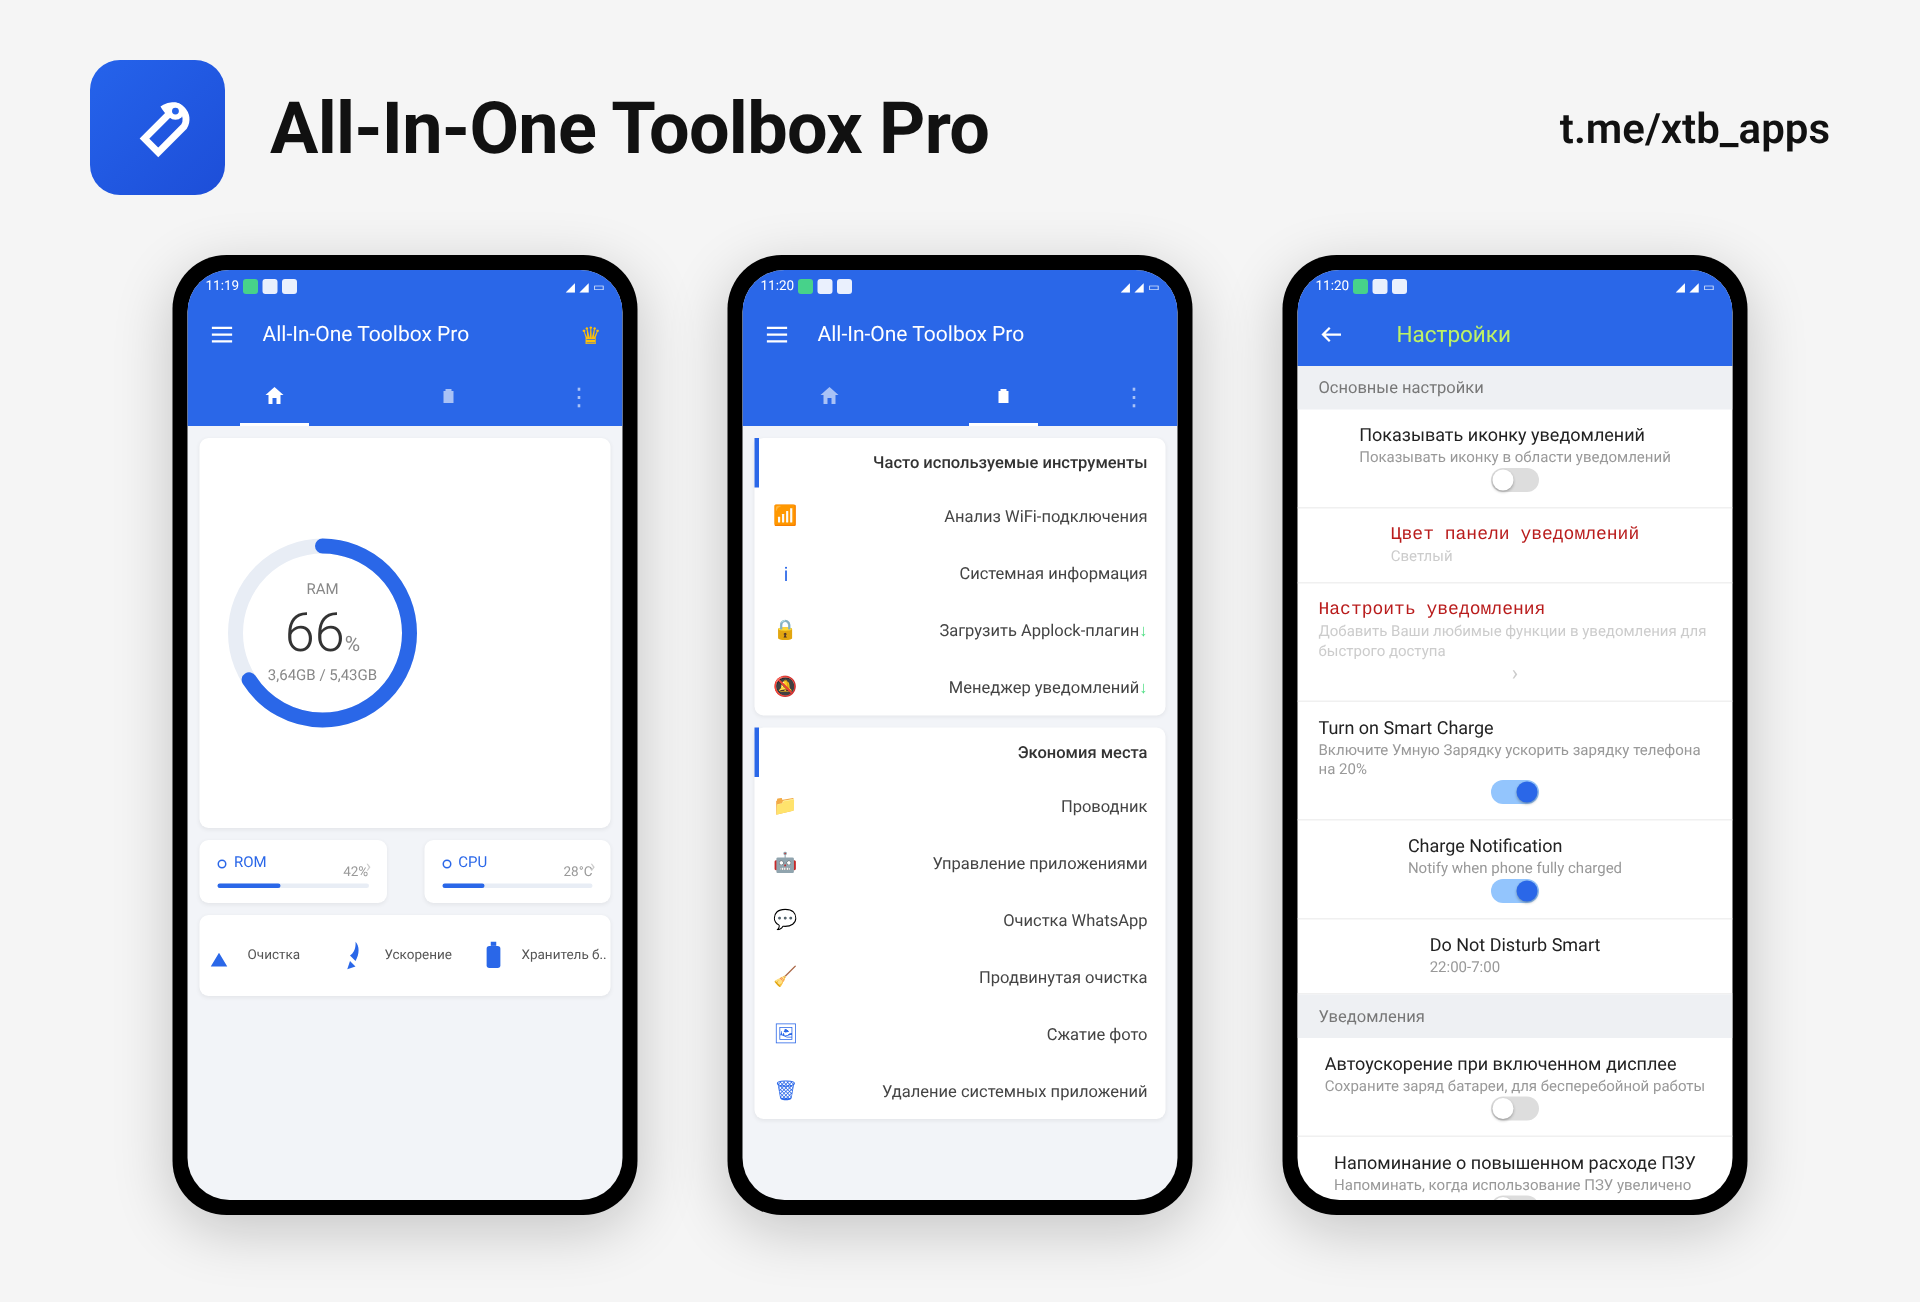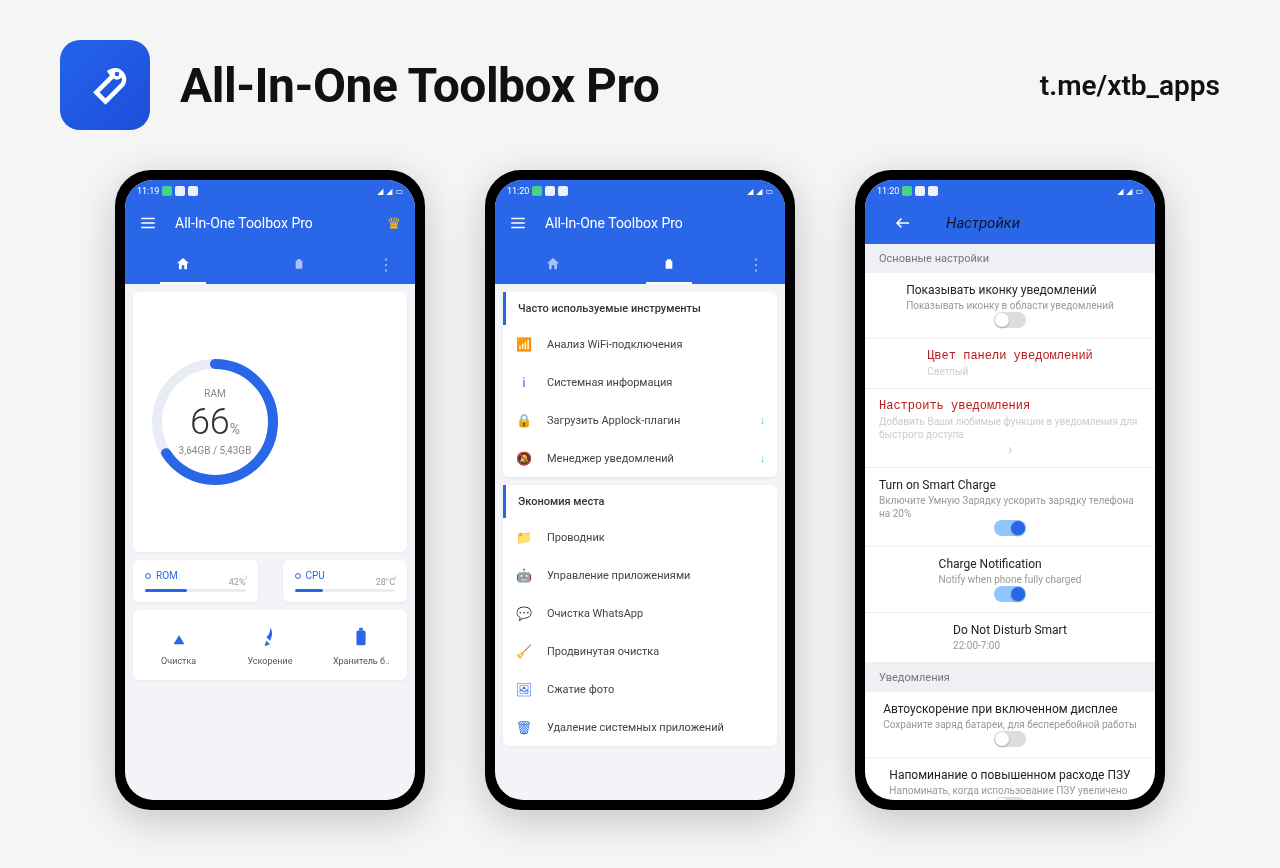--- a/index.html
+++ b/index.html
@@ -46,35 +46,35 @@
 .stats-row { display: flex; gap: 25px; margin: 0 8px; }
 .stat { flex: 1; background: #fff; border-radius: 6px; padding: 10px 12px; box-shadow: 0 1px 3px rgba(0,0,0,0.06); position: relative; }
 .stat-head { display: flex; align-items: center; font-size: 10px; color: #2a67e8; margin-bottom: 8px; }
 .stat-dot { width: 6px; height: 6px; border: 1.5px solid #2a67e8; border-radius: 50%; margin-right: 5px; }
 .stat-chev { position: absolute; top: 10px; right: 10px; color: #ccc; font-size: 12px; }
 .stat-bar { height: 3px; background: #e8edf5; border-radius: 2px; margin-top: 4px; position: relative; }
 .stat-fill { height: 100%; background: #2a67e8; border-radius: 2px; }
 .stat-val { position: absolute; right: 0; top: -12px; font-size: 9px; color: #999; }
 
 .actions { display: flex; background: #fff; margin: 8px; border-radius: 6px; padding: 14px 0; box-shadow: 0 1px 3px rgba(0,0,0,0.06); }
-.action { flex: 1; display: flex; flex-direction: column; align-items: center; gap: 6px; cursor: pointer; }
+.action { flex: 1; display: flex; flex-direction: row; align-items: center; gap: 6px; cursor: pointer; }
 .action-icon { width: 26px; height: 26px; color: #2a67e8; display: flex; align-items: center; justify-content: center; }
 .action-label { font-size: 9px; color: #555; }
 
 
-.section-card { background: #fff; margin: 8px 8px 6px; border-radius: 6px; box-shadow: 0 1px 3px rgba(0,0,0,0.06); }
+.section-card { background: #fff; margin: 8px 8px 6px; border-radius: 6px; box-shadow: 0 1px 3px rgba(0,0,0,0.06); text-align: right; }
 .section-header { padding: 10px 12px; font-size: 11px; color: #333; font-weight: 500; border-left: 3px solid #2a67e8; }
 .tool-row { display: flex; align-items: center; padding: 10px 12px; cursor: pointer; }
 .tool-icon { width: 18px; height: 18px; margin-right: 14px; color: #2a67e8; display: flex; align-items: center; justify-content: center; font-size: 13px; }
 .tool-label { font-size: 11px; color: #444; flex: 1; }
 .tool-dl { color: #4ade80; font-size: 11px; }
 
 
 .settings-screen { background: #fff; height: 100%; }
-.set-appbar { height: 42px; background: #2a67e8; display: flex; align-items: center; padding: 0 29px; color: #0f172a; font-style: italic; }
+.set-appbar { height: 42px; background: #2a67e8; display: flex; align-items: center; padding: 0 14px; color: #bef264; }
 .set-title { font-size: 15px; margin-left: 16px; }
 .set-section { background: #eef0f3; padding: 8px 14px; font-size: 11px; color: #777; }
 .set-row { padding: 10px 14px; display: flex; align-items: center; border-bottom: 0.5px solid #f0f0f0; flex-direction: column; }
 .set-text { flex: 1; }
 .set-label { font-size: 12px; color: #222; margin-bottom: 2px; }
 .set-label.disabled { color: #b91c1c; font-family: Liberation Mono, monospace; }
 .set-sub { font-size: 10px; color: #999; line-height: 1.3; }
 .set-sub.disabled { color: #ccc; }
 .toggle { width: 32px; height: 16px; background: #ddd; border-radius: 10px; position: relative; cursor: pointer; flex-shrink: 0; }
 .toggle::after { content: ''; position: absolute; width: 14px; height: 14px; background: #fff; border-radius: 50%; top: 1px; left: 1px; box-shadow: 0 1px 2px rgba(0,0,0,0.3); }

